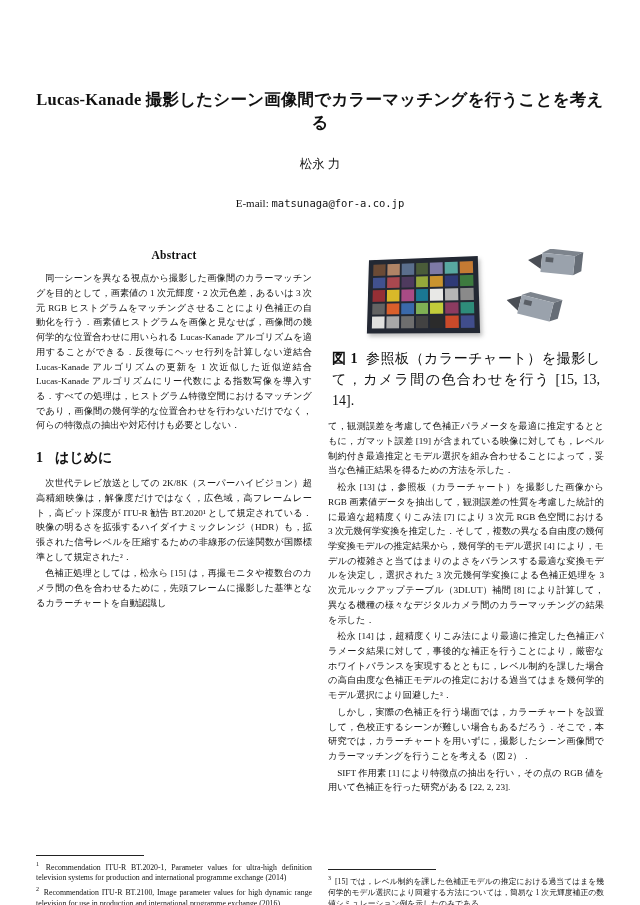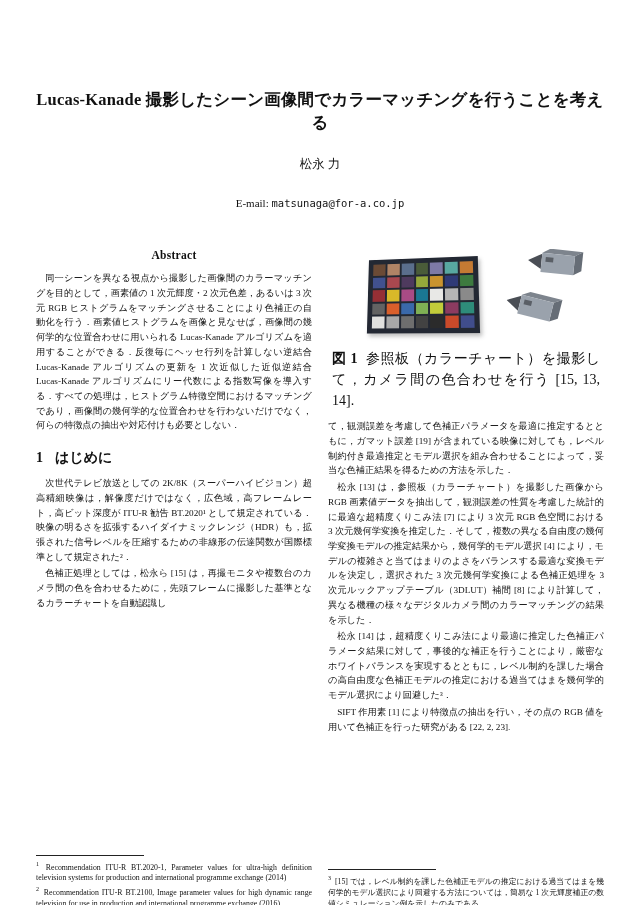--- a/index.html
+++ b/index.html
@@ -211,20 +211,21 @@
           </svg>
         </div>
         <figcaption>
           <span class="fig-label">図 1</span><span>参照板（カラーチャート）を撮影して，カメラ間の色合わせを行う [15, 13, 14].</span>
         </figcaption>
       </figure>
 
       <p class="body-par">て，観測誤差を考慮して色補正パラメータを最適に推定するとともに，ガマット誤差 [19] が含まれている映像に対しても，レベル制約付き最適推定とモデル選択を組み合わせることによって，妥当な色補正結果を得るための方法を示した．</p>
       <p class="body-par indent">松永 [13] は，参照板（カラーチャート）を撮影した画像から RGB 画素値データを抽出して，観測誤差の性質を考慮した統計的に最適な超精度くりこみ法 [7] により 3 次元 RGB 色空間における 3 次元幾何学変換を推定した．そして，複数の異なる自由度の幾何学変換モデルの推定結果から，幾何学的モデル選択 [4] により，モデルの複雑さと当てはまりのよさをバランスする最適な変換モデルを決定し，選択された 3 次元幾何学変換による色補正処理を 3 次元ルックアップテーブル（3DLUT）補間 [8] により計算して，異なる機種の様々なデジタルカメラ間のカラーマッチングの結果を示した．</p>
       <p class="body-par indent">松永 [14] は，超精度くりこみ法により最適に推定した色補正パラメータ結果に対して，事後的な補正を行うことにより，厳密なホワイトバランスを実現するとともに，レベル制約を課した場合の高自由度な色補正モデルの推定における過当てはまを幾何学的モデル選択により回避した³．</p>
+      <p class="body-par indent">しかし，実際の色補正を行う場面では，カラーチャートを設置して，色校正するシーンが難しい場合もあるだろう．そこで，本研究では，カラーチャートを用いずに，撮影したシーン画像間でカラーマッチングを行うことを考える（図 2）．</p>
       <p class="body-par indent">SIFT 作用素 [1] により特徴点の抽出を行い，その点の RGB 値を用いて色補正を行った研究がある [22, 2, 23].</p>
 
       <div class="footnotes">
           <p class="footnote"><sup>3</sup> [15] では，レベル制約を課した色補正モデルの推定における過当てはまを幾何学的モデル選択により回避する方法については，簡易な 1 次元輝度補正の数値シミュレーション例を示したのみである．</p>
         </div>
     </div>
 
   </div>
 </div>
 

